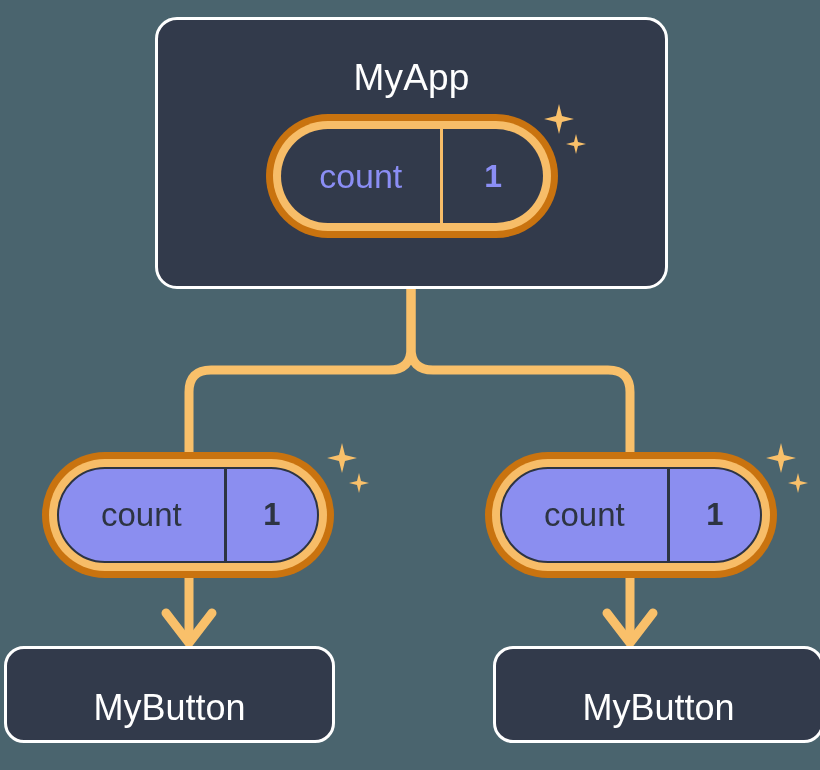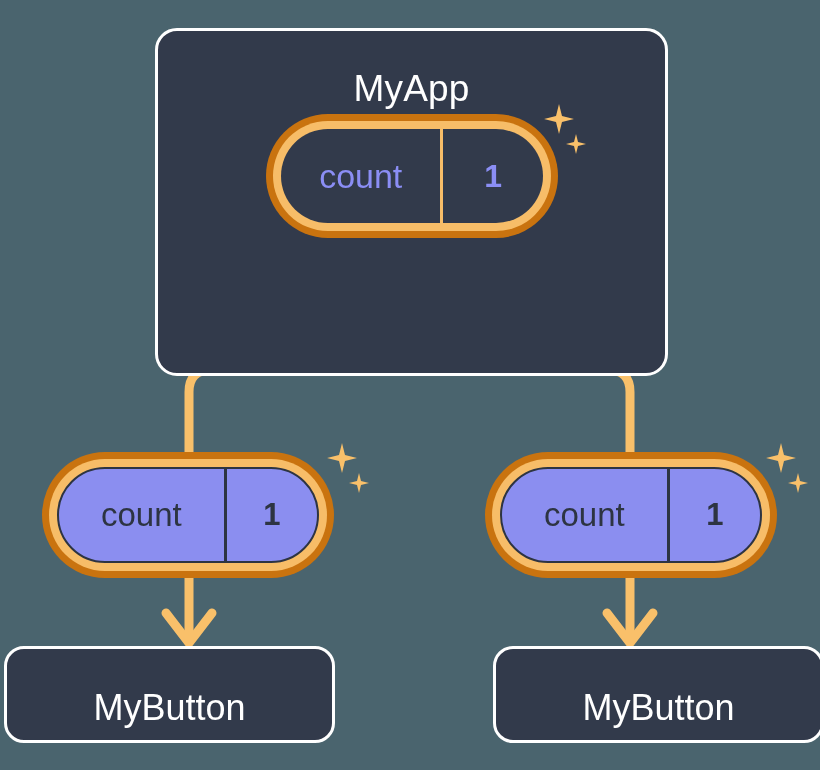--- a/index.html
+++ b/index.html
@@ -19,23 +19,23 @@
   
   .card {
     position: absolute;
     background: #323a4b;
     border: 3px solid #ffffff;
     border-radius: 22px;
     box-sizing: border-box;
   }
   #card-myapp {
     left: 155px;
-    top: 28px;
+    top: 17px;
     width: 513px;
-    height: 348px;
+    height: 272px;
   }
   #card-myapp .card-title {
     position: absolute;
     top: 37px;
     left: 0;
     width: 100%;
     text-align: center;
     color: #ffffff;
     font-size: 37px;
     font-weight: 400;

